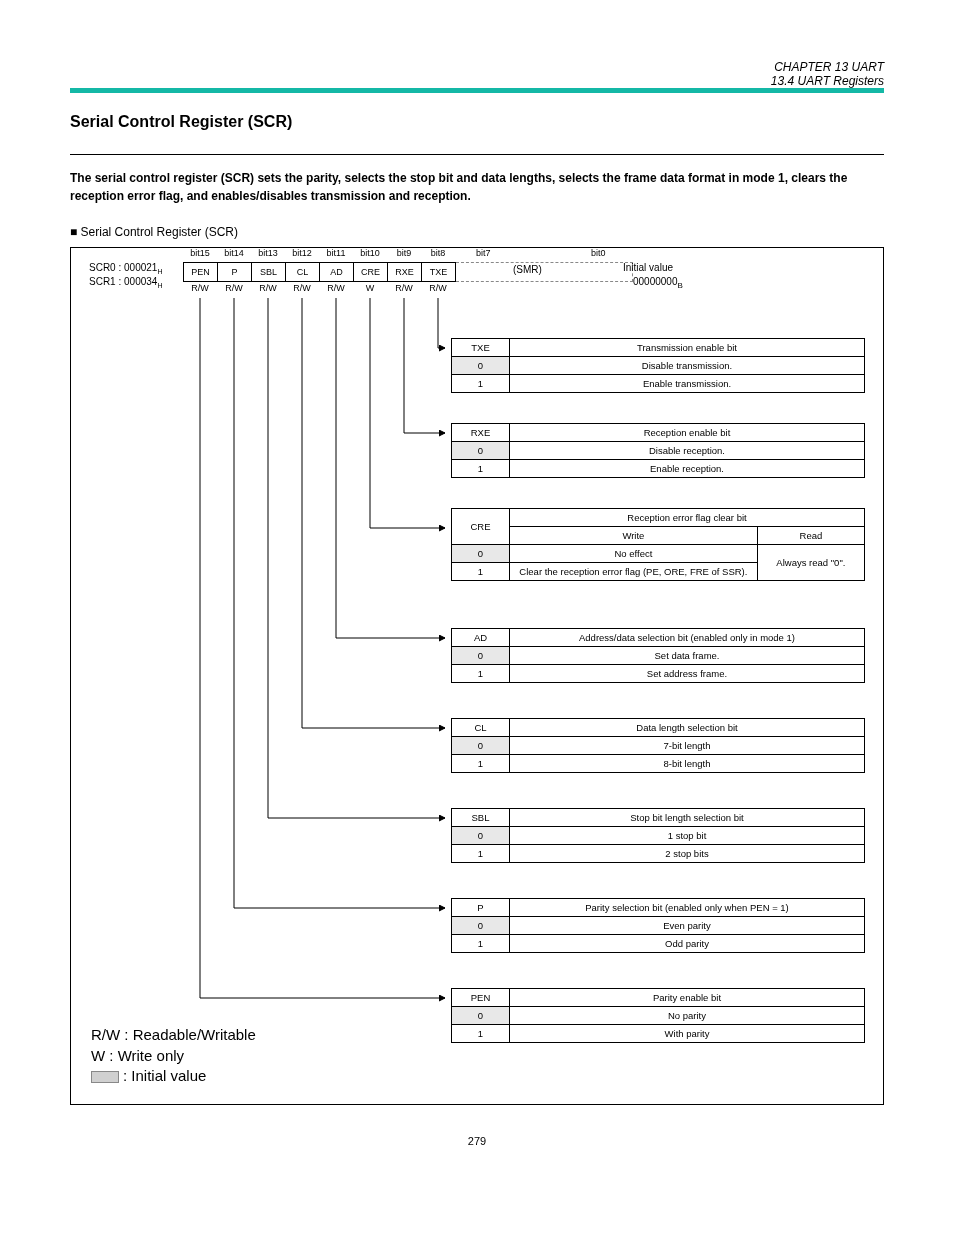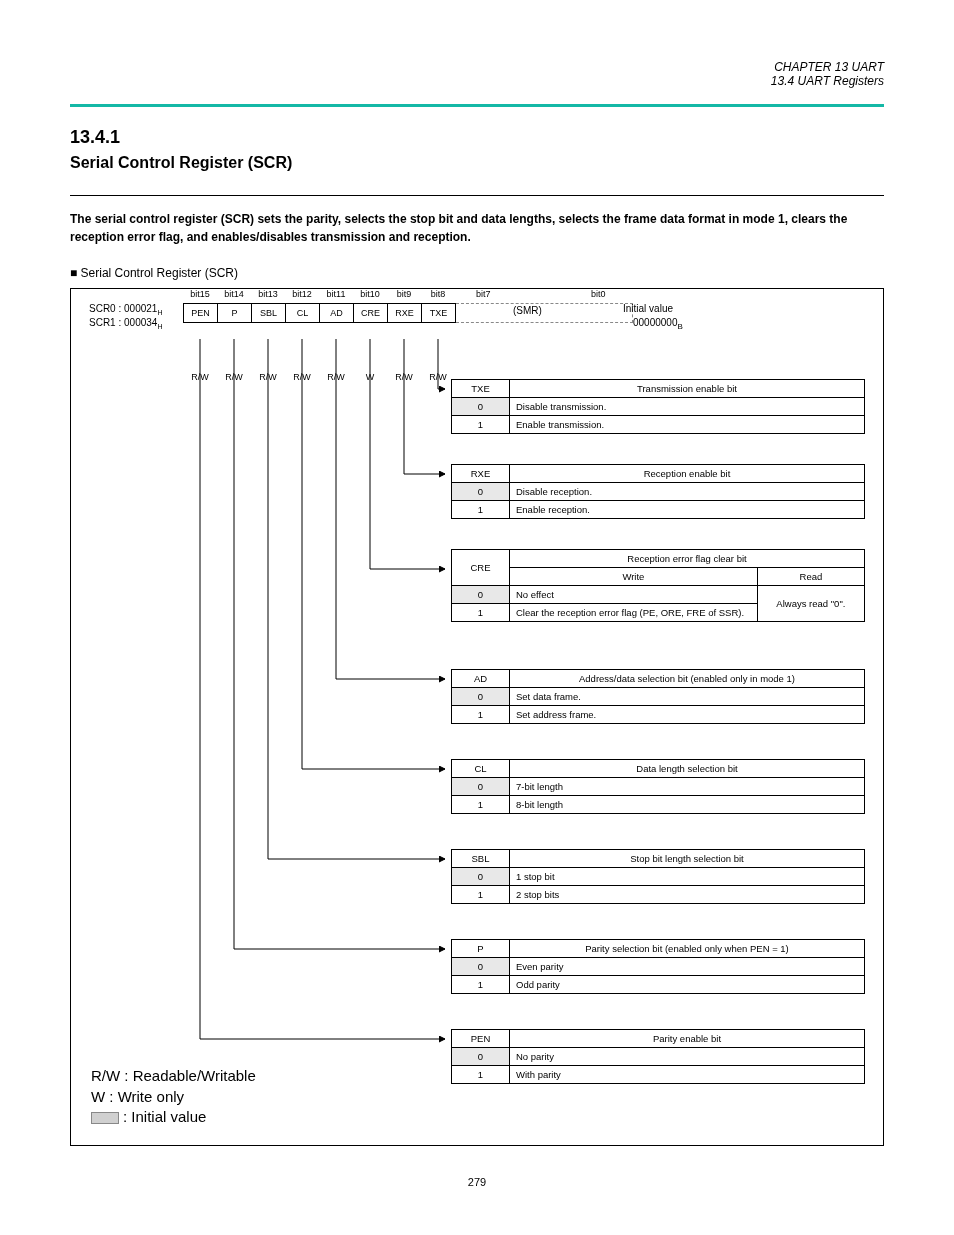--- a/index.html
+++ b/index.html
@@ -8,22 +8,22 @@
     font-family: Arial, Helvetica, sans-serif;
     font-size: 11px;
     color: #000;
     width: 954px;
     background: #fff;
   }
   .page {
     padding: 60px 70px 40px 70px;
   }
   .header {
-    border-bottom: 3px solid #14b8a6;
-    padding-bottom: 16px;
+    border-bottom: 5px solid #14b8a6;
+    padding-bottom: 0;
     margin-bottom: 20px;
   }
   .header-right {
     text-align: right;
     font-style: italic;
     font-size: 12px;
   }
   .section-num {
     font-size: 18px;
     font-weight: bold;
@@ -78,36 +78,36 @@
   .bitboxes div:last-child { border-right:1px solid #000; }
   .dashbox {
     position:absolute; top:14px; left:385px; width:176px; height:18px;
     border-top:1px dashed #888; border-bottom:1px dashed #888; border-right:1px dashed #888;
   }
   .smrlabel { position:absolute; top:16px; left:442px; font-size:10px; }
   .initlabel { position:absolute; top:14px; left:552px; font-size:10px; }
   .initval { position:absolute; top:16px; left:562px; font-size:10px; }
   .initval sub { font-size:8px; }
   .rwrow {
-    position:absolute; top:35px; left:112px; display:flex; font-size:9px;margin-top:48px;
+    position:absolute; top:35px; left:112px; display:flex; font-size:9px;
   }
   .rwrow div { width:34px; text-align:center; }
 
   
   .conn {
     position:absolute; top:50px; left:112px; width:280px; height:760px;
   }
   .arrowhead { stroke:#000; stroke-width:1; fill:#000; }
 
   
   .btable {
     position:absolute; left:380px; right:18px;
   }
   .btable table { width:100%; border-collapse:collapse; font-size:9.5px; }
-  .btable td { border:1px solid #000; padding:3px 6px; }
+  .btable td { border:1px solid #000; padding:3px 6px;text-align:center; }
   .btable .namecol { width:45px; text-align:center; }
   .btable .head { text-align:center; font-weight:normal; }
   .btable .shade { background:#e8e8e8; }
   .btable .center { text-align:center; }
 
   .legend {
     position:absolute; left:20px; bottom:18px; font-size:15px; line-height:1.35;
   }
   .legend .box { display:inline-block; width:26px; height:10px; background:#d0d0d0; border:1px solid #888; vertical-align:middle; margin-right:4px;}
 
@@ -117,21 +117,20 @@
 <body>
 
 <div class="page">
   <div class="header">
     <div class="header-right">
       <div>CHAPTER 13  UART</div>
       <div>13.4  UART Registers</div>
     </div>
   </div>
 
-  <div class="section-num">13.4.1</div>
   <div class="section-title">Serial Control Register (SCR)</div>
   <div class="intro">The serial control register (SCR) sets the parity, selects the stop bit and data lengths, selects the frame data format in mode 1, clears the reception error flag, and enables/disables transmission and reception.</div>
   <div class="figlabel">■  Serial Control Register (SCR)</div>
 
   <div class="diagram">
 
     <div class="bitnums">
       <div>bit15</div>
       <div>bit14</div>
       <div>bit13</div>

